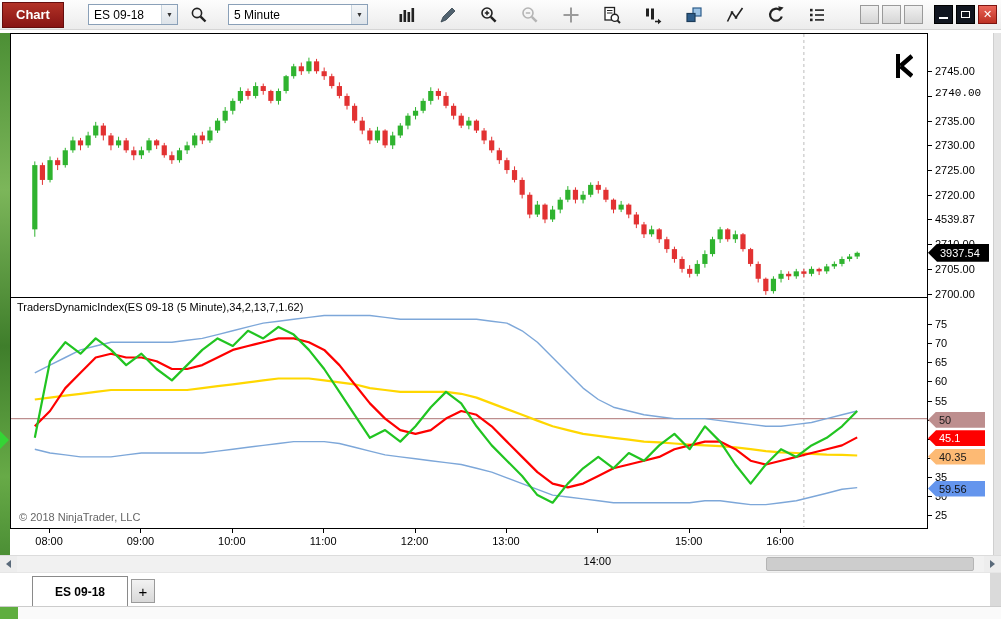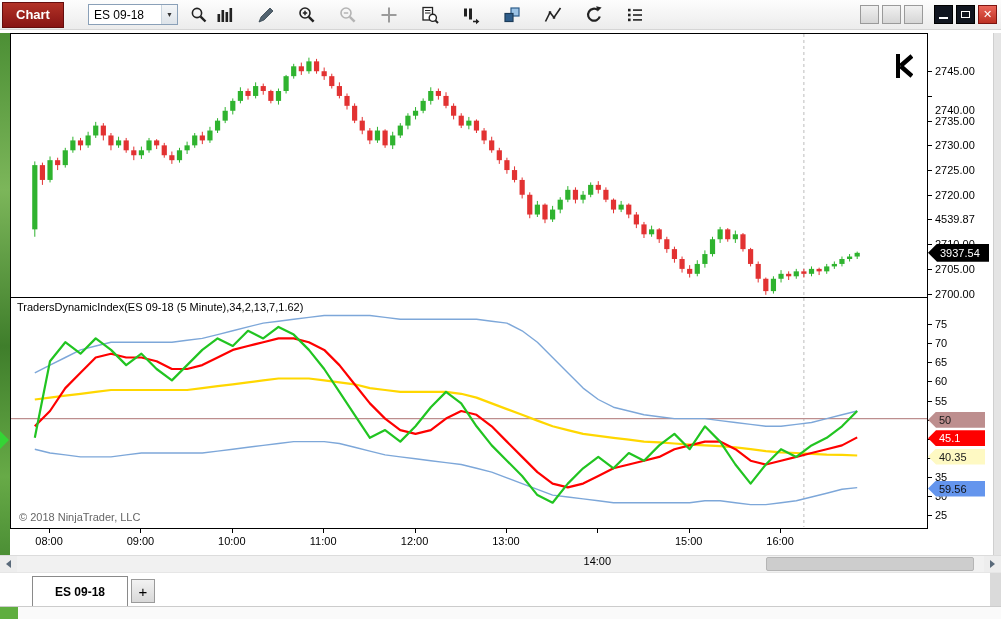--- a/index.html
+++ b/index.html
@@ -134,20 +134,24 @@
       <span class="dd-arrow">▼</span>
     </div>
 
     <button class="tb-btn">
       <svg width="20" height="20">
         <circle cx="8" cy="8" r="4.6" fill="none" stroke="#222" stroke-width="1.6"></circle>
         <line x1="11.6" y1="11.6" x2="16.5" y2="16.5" stroke="#222" stroke-width="2.4"></line>
       </svg>
     </button>
 
+    <div class="dropdown dd-interval">
+      <span class="dd-val">5 Minute</span>
+      <span class="dd-arrow">▼</span>
+    </div>
 
     <div class="tb-icons">
       <button class="tb-btn">
         <svg width="20" height="20">
           <rect x="2.5" y="9" width="2.6" height="8" fill="#222"></rect>
             <rect x="6.5" y="5" width="2.6" height="12" fill="#222"></rect>
           <rect x="10.5" y="7" width="2.6" height="10" fill="#222"></rect>
             <rect x="14.5" y="3" width="2.6" height="14" fill="#222"></rect>
         </svg>
       </button>
@@ -513,21 +517,21 @@
           <div class="time-tick" style="left: 770.046px;"></div>
           <div class="time-label" style="left: 770.046px; text-align: center;">16:00</div>
         </div>
     </div>
 
     <div class="axis-col" id="axis-col">
       <div class="price-badge" id="price-badge" style="top: 210.824px;">3937.54</div>
     <div class="axis-tick" style="top: 38.2353px;"></div>
         <div class="axis-label" style="top: 32.2353px;">2745.00</div>
         <div class="axis-tick" style="top: 62.9412px;"></div>
-        <div class="axis-label" style="top: 71px;">2740.00</div>
+        <div class="axis-label" style="top: 54px; font-family: Liberation Mono, monospace;">2740.00</div>
         <div class="axis-tick" style="top: 87.6471px;"></div>
         <div class="axis-label" style="top: 81.6471px;">2735.00</div>
         <div class="axis-tick" style="top: 112.353px;"></div>
         <div class="axis-label" style="top: 106.353px;">2730.00</div>
         <div class="axis-tick" style="top: 137.059px;"></div>
         <div class="axis-label" style="top: 131.059px;">2725.00</div>
         <div class="axis-tick" style="top: 161.765px;"></div>
         <div class="axis-label" style="top: 155.765px;">2720.00</div>
         <div class="axis-tick" style="top: 186.471px;"></div>
         <div class="axis-label" style="top: 180.471px;">4539.87</div>
@@ -554,21 +558,21 @@
         <div class="axis-tick" style="top: 424.857px;"></div>
         <div class="axis-label" style="top: 418.857px;">40</div>
         <div class="axis-tick" style="top: 443.964px;"></div>
         <div class="axis-label" style="top: 437.964px;">35</div>
         <div class="axis-tick" style="top: 463.071px;"></div>
         <div class="axis-label" style="top: 457.071px;">30</div>
         <div class="axis-tick" style="top: 482.179px;"></div>
         <div class="axis-label" style="top: 476.179px;">25</div>
         <div class="tdi-badge" style="top: 378.643px; background: rgb(189, 142, 142); color: rgb(26, 26, 26);">50</div>
         <div class="tdi-badge" style="top: 397.368px; background: rgb(254, 0, 0); color: rgb(255, 255, 255);">45.1</div>
-        <div class="tdi-badge" style="top: 415.52px; background: #fef9c3; color: rgb(26, 26, 26);">40.35</div>
+        <div class="tdi-badge" style="top: 415.52px; background: #fdba74; color: rgb(26, 26, 26);">40.35</div>
         <div class="tdi-badge" style="top: 447.581px; background: rgb(100, 149, 237); color: rgb(16, 16, 16);">59.56</div>
       </div>
 
     <div class="edge-strip"></div>
   </div>
 
   <div class="scrollbar">
     <div class="sb-btn">
         <span class="tri-left"></span>
       </div>

